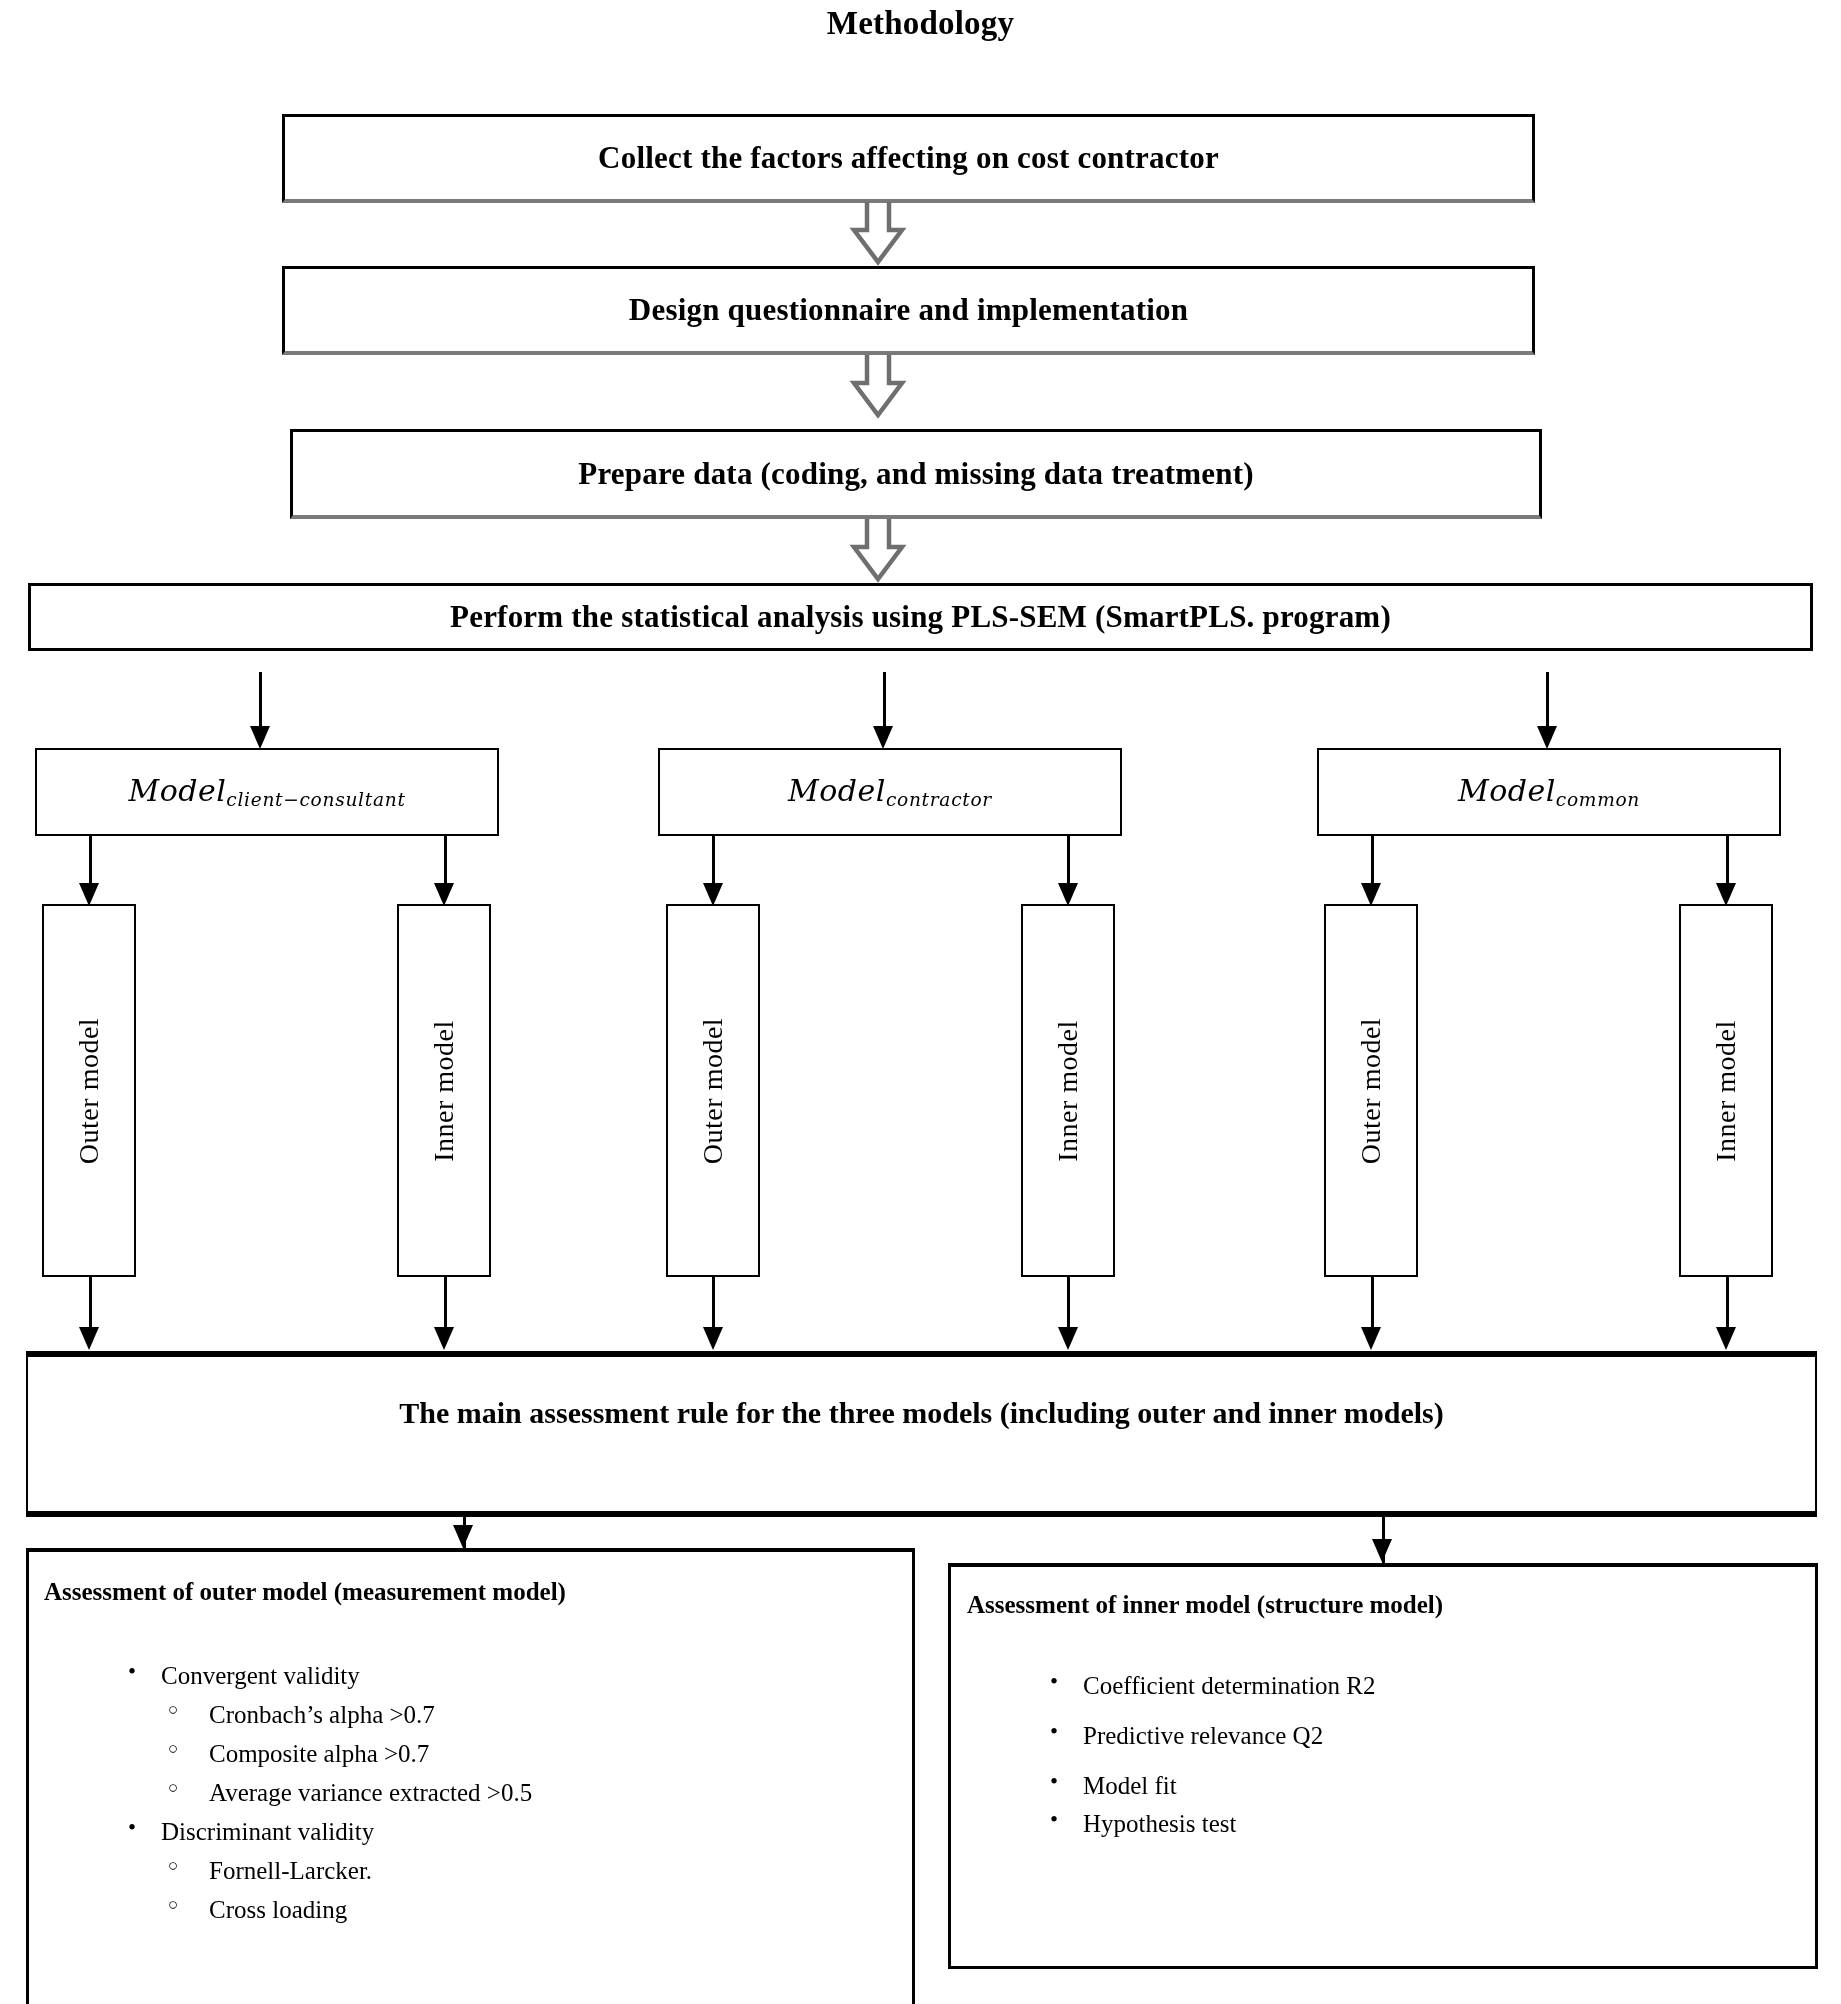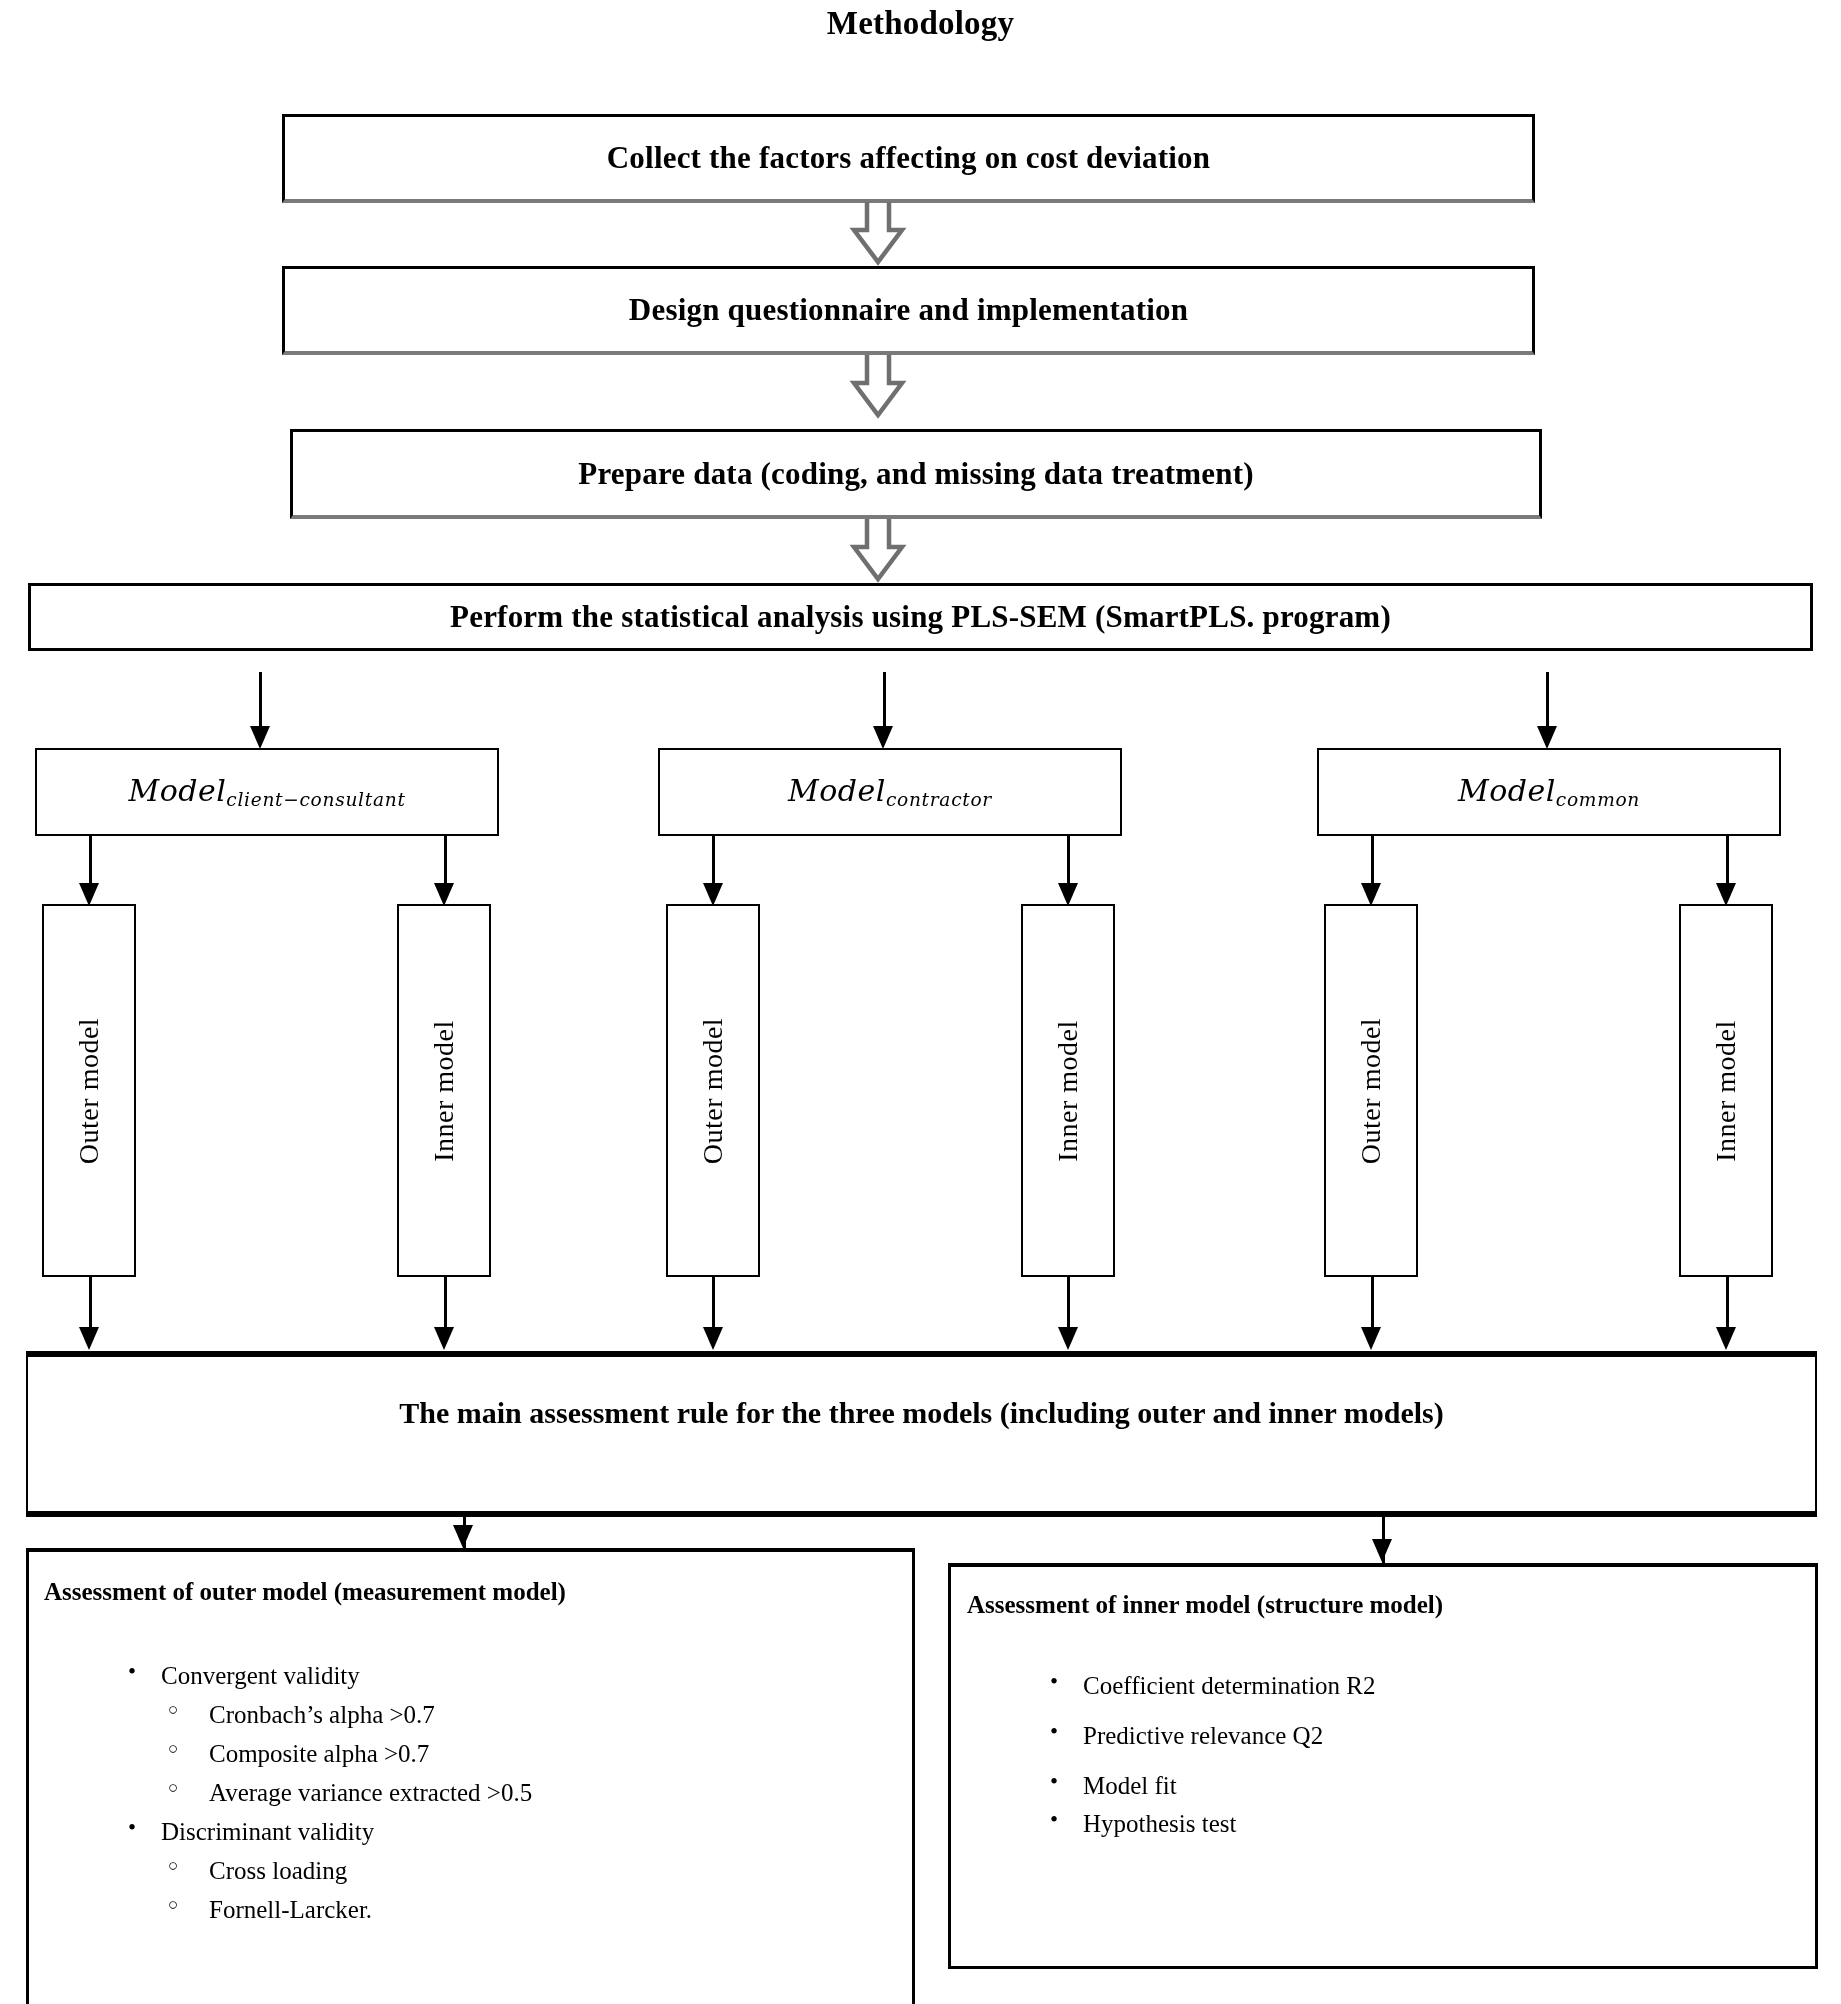--- a/index.html
+++ b/index.html
@@ -135,21 +135,21 @@
   .blockarrow svg{display:block;}
 </style>
 </head>
 <body>
 
 <div id="page">
 
   <div class="abs title" style="left:0;top:5px;width:1841px;">Methodology</div>
 
   <div class="abs pbox" style="left:282px;top:114px;width:1253px;height:89px;">
-    <span class="t">Collect the factors affecting on cost deviation</span>
+    <span class="t">Collect the factors affecting on cost contractor</span>
   </div>
 
   <div class="abs blockarrow" style="left:843px;top:202px;">
     <svg width="70" height="64" viewBox="0 0 140 128">
       <path d="M48 0 L48 56 L22 56 L70 120 L118 56 L92 56 L92 0" fill="none" stroke="#6f6f6f" stroke-width="9"></path>
     </svg>
   </div>
 
   <div class="abs pbox" style="left:282px;top:266px;width:1253px;height:89px;">
     <span class="t">Design questionnaire and implementation</span>
@@ -271,22 +271,22 @@
         <span class="bt">Convergent validity</span>
         <ul class="lvl2 sub-indent">
           <li><span class="bt2">Cronbach’s alpha &gt;0.7</span></li>
           <li><span class="bt2">Composite alpha &gt;0.7</span></li>
           <li><span class="bt2">Average variance extracted &gt;0.5</span></li>
         </ul>
       </li>
       <li>
         <span class="bt">Discriminant validity</span>
         <ul class="lvl2 sub-indent">
+          <li><span class="bt2">Fornell-Larcker.</span></li>
           <li><span class="bt2">Cross loading</span></li>
-          <li><span class="bt2">Fornell-Larcker.</span></li>
         </ul>
       </li>
     </ul>
   </div>
 
   <div class="abs bigbox" style="left:948px;top:1563px;width:870px;height:406px;">
     <div class="abs hdr" style="left:16px;top:24px;">Assessment of inner model (structure model)</div>
 
     <ul class="lvl1" style="position:absolute;left:95px;top:100px;width:748px;">
       <li style="margin-bottom:12px;">

